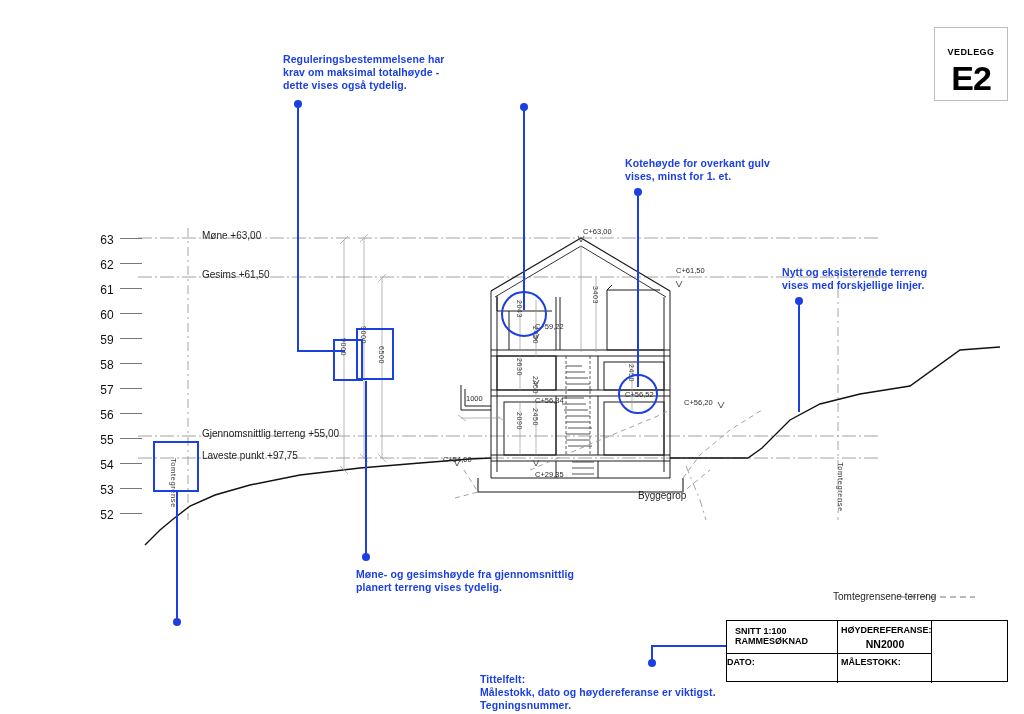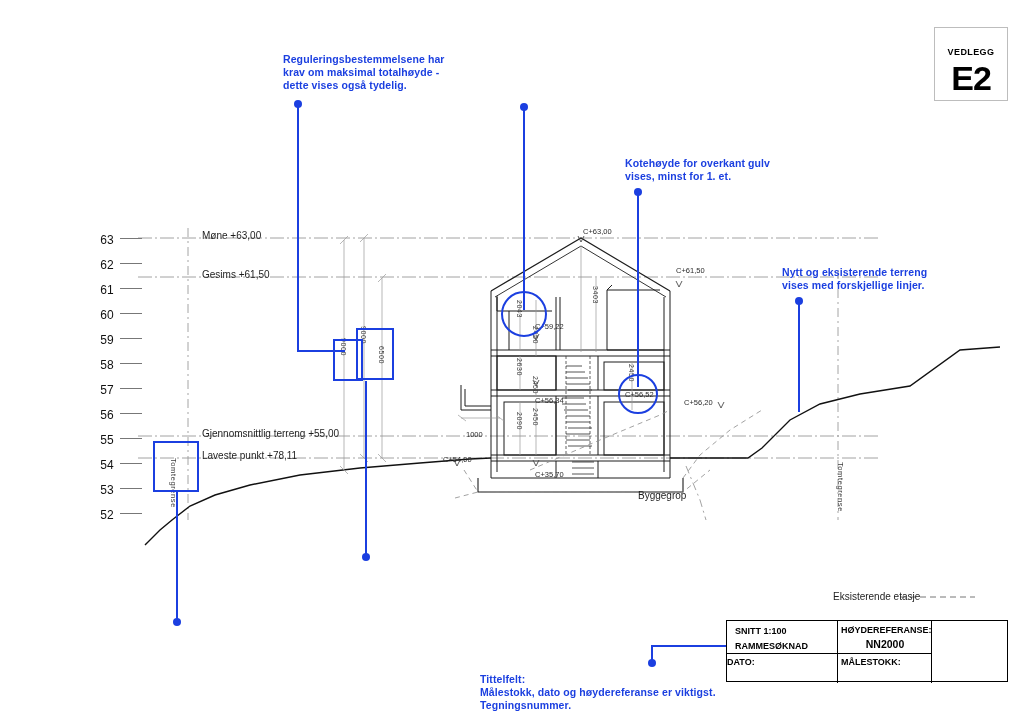--- a/index.html
+++ b/index.html
@@ -243,51 +243,51 @@
       </div>
     <div>
         <span class="lvl-num" style="left:98px;top:508px">52</span>
         <span class="lvl-tick" style="left:120px;top:513px;width:22px"></span>
       </div>
   </div>
 
   <span class="dtxt9" style="left:202px;top:230px">Møne +63,00</span>
   <span class="dtxt9" style="left:202px;top:269px">Gesims +61,50</span>
   <span class="dtxt9" style="left:202px;top:428px">Gjennomsnittlig terreng +55,00</span>
-  <span class="dtxt9" style="left:202px;top:450px">Laveste punkt +78,11</span>
+  <span class="dtxt9" style="left:202px;top:450px">Laveste punkt +97,75</span>
 
   <span class="dtxt" style="left:583px;top:227px">C+63,00</span>
   <span class="dtxt" style="left:676px;top:266px">C+61,50</span>
   <span class="dtxt" style="left:535px;top:322px">C+59,22</span>
   <span class="dtxt" style="left:535px;top:396px">C+56,34</span>
   <span class="dtxt" style="left:625px;top:390px">C+56,52</span>
   <span class="dtxt" style="left:684px;top:398px">C+56,20</span>
   <span class="dtxt" style="left:443px;top:455px">C+54,00</span>
-  <span class="dtxt" style="left:535px;top:470px">C+35,70</span>
+  <span class="dtxt" style="left:535px;top:470px">C+29,35</span>
 
   <span class="vtxt" style="left:347px;top:338px">9000</span>
   <span class="vtxt" style="left:367px;top:326px">9000</span>
   <span class="vtxt" style="left:385px;top:346px">6500</span>
 
   <span class="vtxt" style="left:523px;top:300px">2043</span>
   <span class="vtxt" style="left:539px;top:326px">2450</span>
   <span class="vtxt" style="left:523px;top:358px">2630</span>
   <span class="vtxt" style="left:539px;top:376px">2450</span>
   <span class="vtxt" style="left:523px;top:412px">2090</span>
   <span class="vtxt" style="left:539px;top:408px">2450</span>
   <span class="vtxt" style="left:599px;top:286px">3403</span>
   <span class="vtxt" style="left:635px;top:364px">2450</span>
 
-  <span class="dtxt" style="left:466px;top:430px">1000</span>
+  <span class="dtxt" style="left:466px;top:394px">1000</span>
 
   <span class="vtxt" style="left:178px;top:458px;font-size:7.5px">Tomtegrense</span>
   <span class="vtxt" style="left:845px;top:462px;font-size:7.5px">Tomtegrense</span>
   <span class="dtxt9" style="left:638px;top:490px">Byggegrop</span>
 
-  <span class="dtxt9" style="left:833px;top:591px">Eksisterende etasje</span>
+  <span class="dtxt9" style="left:833px;top:591px">Tomtegrensene terreng</span>
 
   <div class="note" style="left:283px;top:53px;width:230px">Reguleringsbestemmelsene har
 krav om maksimal totalhøyde -
 dette vises også tydelig.</div>
   <div class="dot" style="left:294px;top:100px"></div>
   <div class="leader v" style="left:297px;top:104px;height:248px"></div>
   <div class="leader h" style="left:297px;top:350px;width:48px"></div>
   <div class="bluebox" style="left:333px;top:339px;width:30px;height:42px"></div>
   <div class="bluebox" style="left:356px;top:328px;width:38px;height:52px"></div>
 
@@ -299,20 +299,22 @@
 vises, minst for 1. et.</div>
   <div class="dot" style="left:634px;top:188px"></div>
   <div class="leader v" style="left:637px;top:192px;height:195px"></div>
   <div class="bluecirc" style="left:618px;top:374px;width:40px;height:40px"></div>
 
   <div class="note" style="left:782px;top:266px;width:220px">Nytt og eksisterende terreng
 vises med forskjellige linjer.</div>
   <div class="dot" style="left:795px;top:297px"></div>
   <div class="leader v" style="left:798px;top:301px;height:111px"></div>
 
+  <div class="note" style="left:356px;top:568px;width:280px">Møne- og gesimshøyde fra gjennomsnittlig
+planert terreng vises tydelig.</div>
   <div class="dot" style="left:362px;top:553px"></div>
   <div class="leader v" style="left:365px;top:381px;height:175px"></div>
 
   <div class="dot" style="left:173px;top:618px"></div>
   <div class="leader v" style="left:176px;top:491px;height:130px"></div>
   <div class="bluebox" style="left:153px;top:441px;width:46px;height:51px"></div>
 
   <div class="note" style="left:480px;top:673px;width:260px">Tittelfelt:
 Målestokk, dato og høydereferanse er viktigst.
 Tegningsnummer.</div>
@@ -321,21 +323,21 @@
   <div class="leader v" style="left:651px;top:645px;height:18px"></div>
 
   <div class="tb" style="left:726px;top:620px;width:282px;height:62px">
 
     <div class="tb-cell" style="left:110px;top:0;width:1.4px;height:62px;background:#000"></div>
     <div class="tb-cell" style="left:204px;top:0;width:1.4px;height:62px;background:#000"></div>
     <div class="tb-cell" style="left:0;top:32px;width:204px;height:1.4px;background:#000"></div>
 
     <div class="tb-cell" style="left:8px;top:5px;width:100px">
       <div class="tb-lbl">SNITT 1:100</div>
-      <div class="tb-lbl" style="margin-top:5px">RAMMESØKNAD</div>
+      <div class="tb-lbl" style="">RAMMESØKNAD</div>
     </div>
 
     <div class="tb-cell" style="left:0;top:36px;width:100px">
       <div class="tb-lbl">DATO:</div>
       <div class="tb-lbl" style="font-weight:normal"></div>
     </div>
 
     <div class="tb-cell" style="left:114px;top:4px;width:88px;text-align:left">
       <div class="tb-lbl">HØYDEREFERANSE:</div>
       <div class="tb-val" style="margin-top:3px;text-align:center">NN2000</div>

